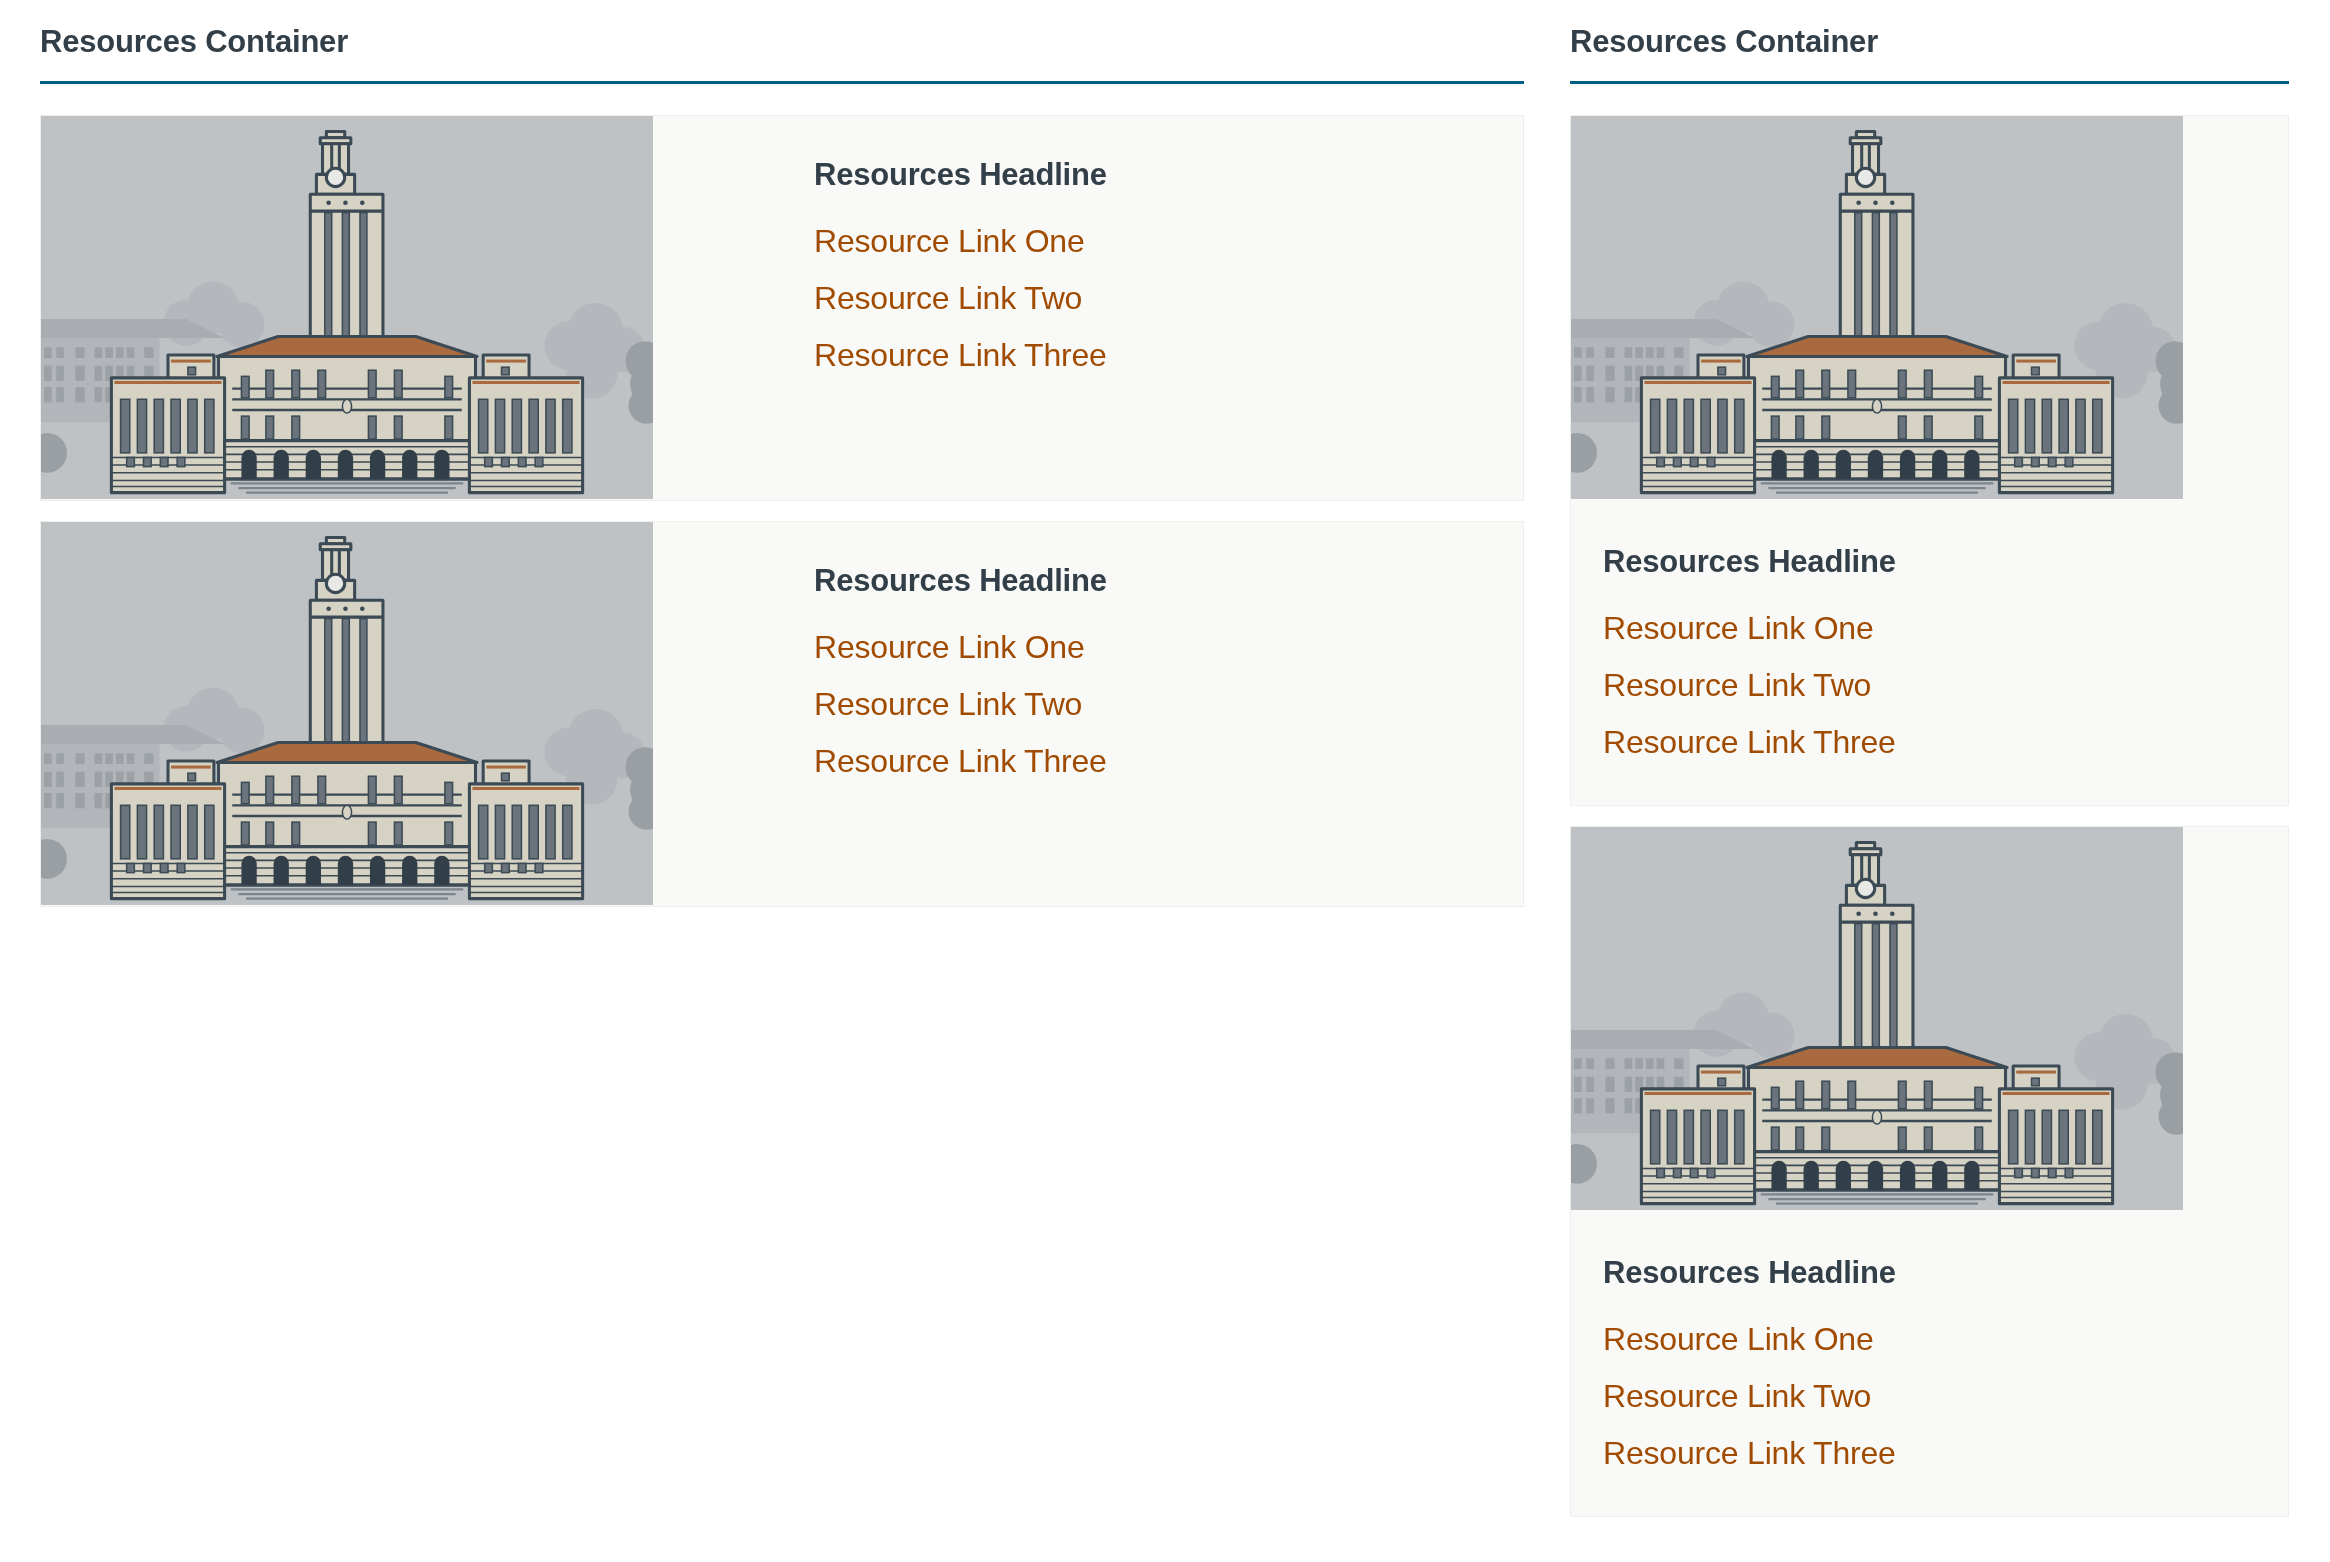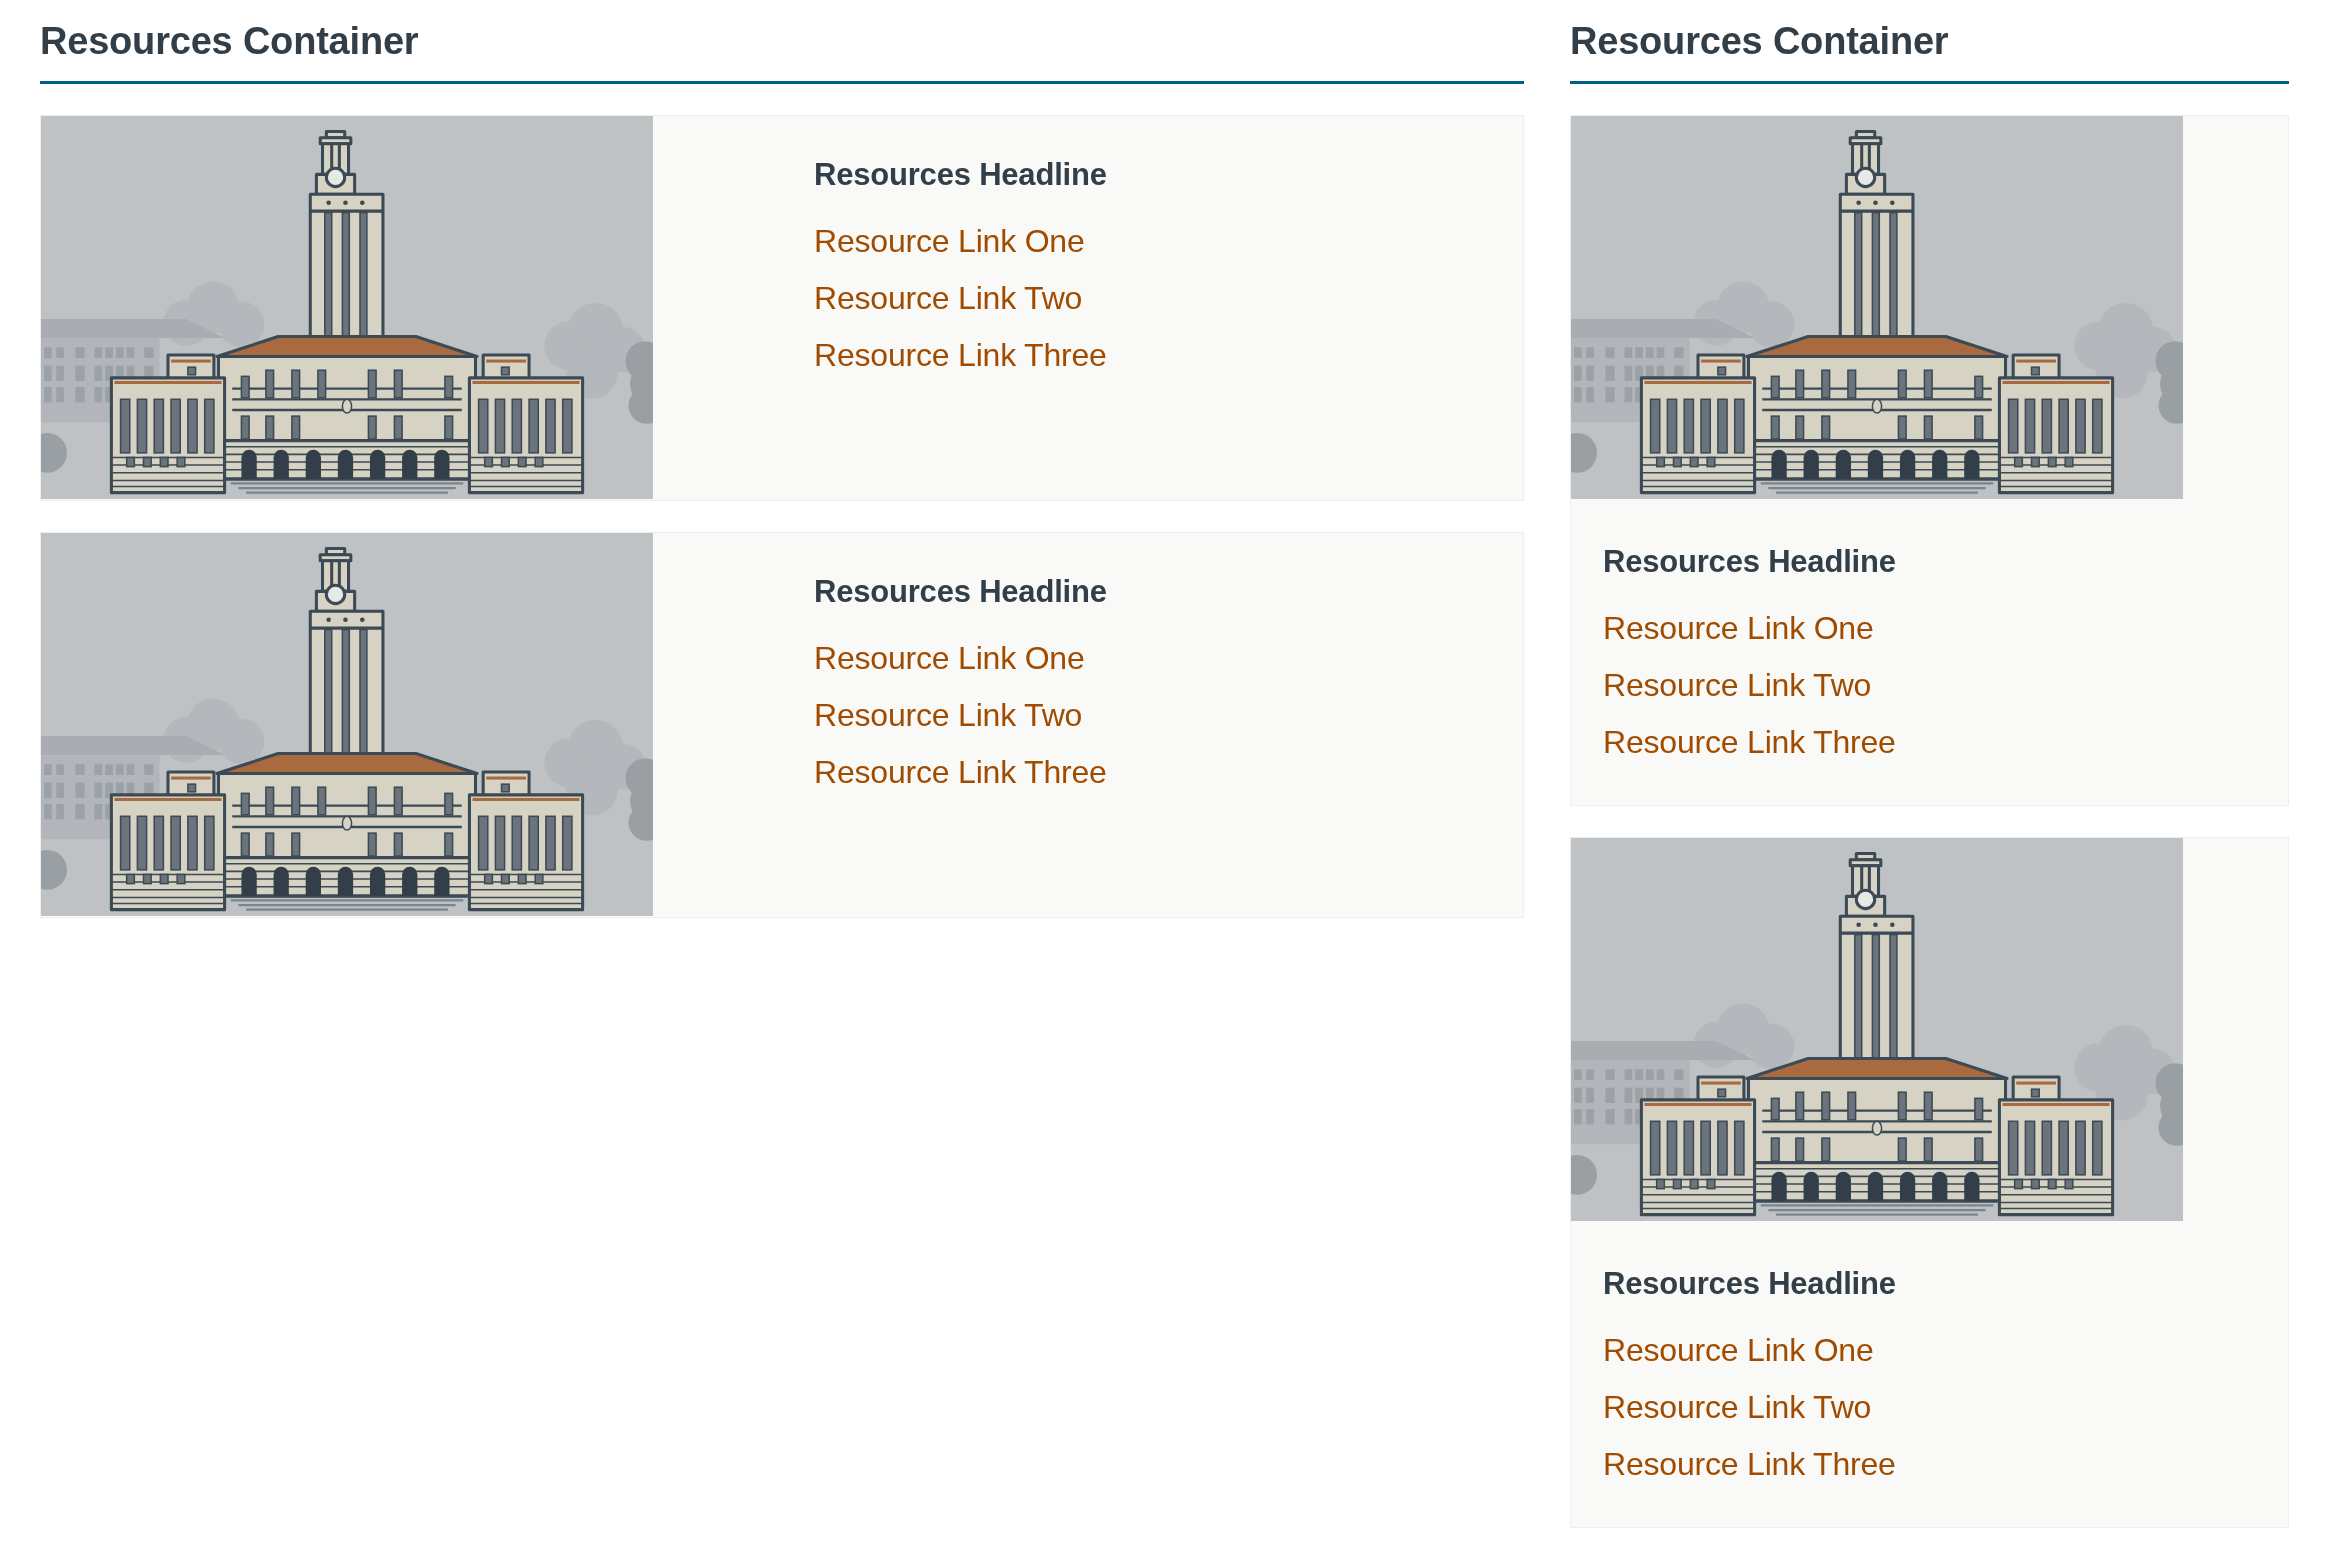--- a/index.html
+++ b/index.html
@@ -7,32 +7,32 @@
     width: 2330px; height: 1562px; position: relative; overflow: hidden;
     font-family: "Liberation Sans", "DejaVu Sans", sans-serif;
     color: #333f48;
   }
   .column { position: absolute; top: 0; }
   .col-left { left: 40px; width: 1484px; }
   .col-right { left: 1570px; width: 719px; }
 
   .container-title {
     margin: 0; position: absolute; left: 0; top: 23px;
-    font-size: 38px; font-weight: 700; line-height: 37px; letter-spacing: -0.2px;
+    font-size: 31px; font-weight: 700; line-height: 37px; letter-spacing: -0.2px;
     color: #333f48;
   }
   .container-rule {
     position: absolute; left: 0; right: 0; top: 81px; height: 3.1px;
     background: #005f86;
   }
   .cards { position: absolute; left: 0; right: 0; top: 115px; }
 
   .card {
     box-sizing: border-box; border: 1.5px solid #efeeea; background: #f9f9f7;
-    margin-bottom: 31px; position: relative;
+    margin-bottom: 20px; position: relative;
   }
   .card-h { display: flex; height: 386px; }
   .card-h .card-image { width: 612px; height: 383px; flex: 0 0 612px; }
   .card-h .card-body { padding: 40px 0 0 161px; }
 
   .card-v .card-image { width: 612px; height: 383px; }
   .card-v .card-body { padding: 44px 32px 46px 32px; }
 
   .card-image { background: #bec2c5; display: block; overflow: hidden; }
   .card-image svg { display: block; width: 612px; height: 383px; }

